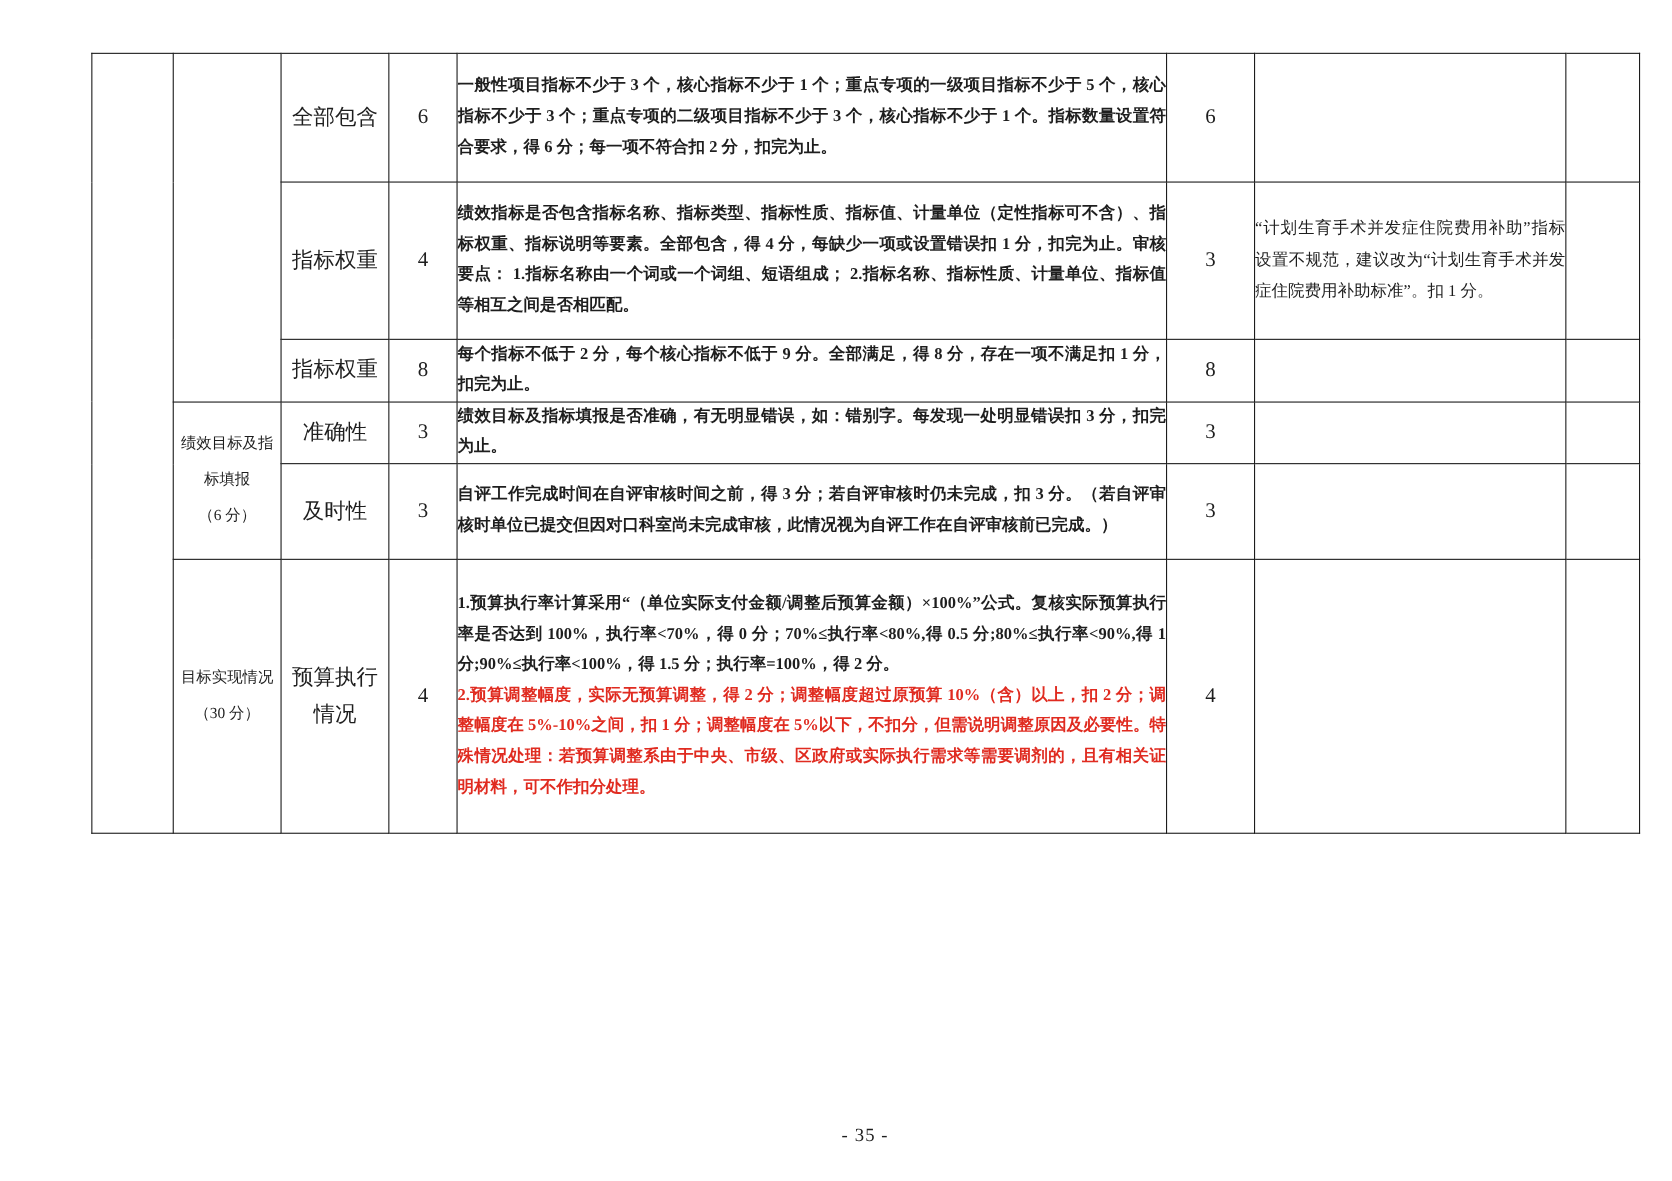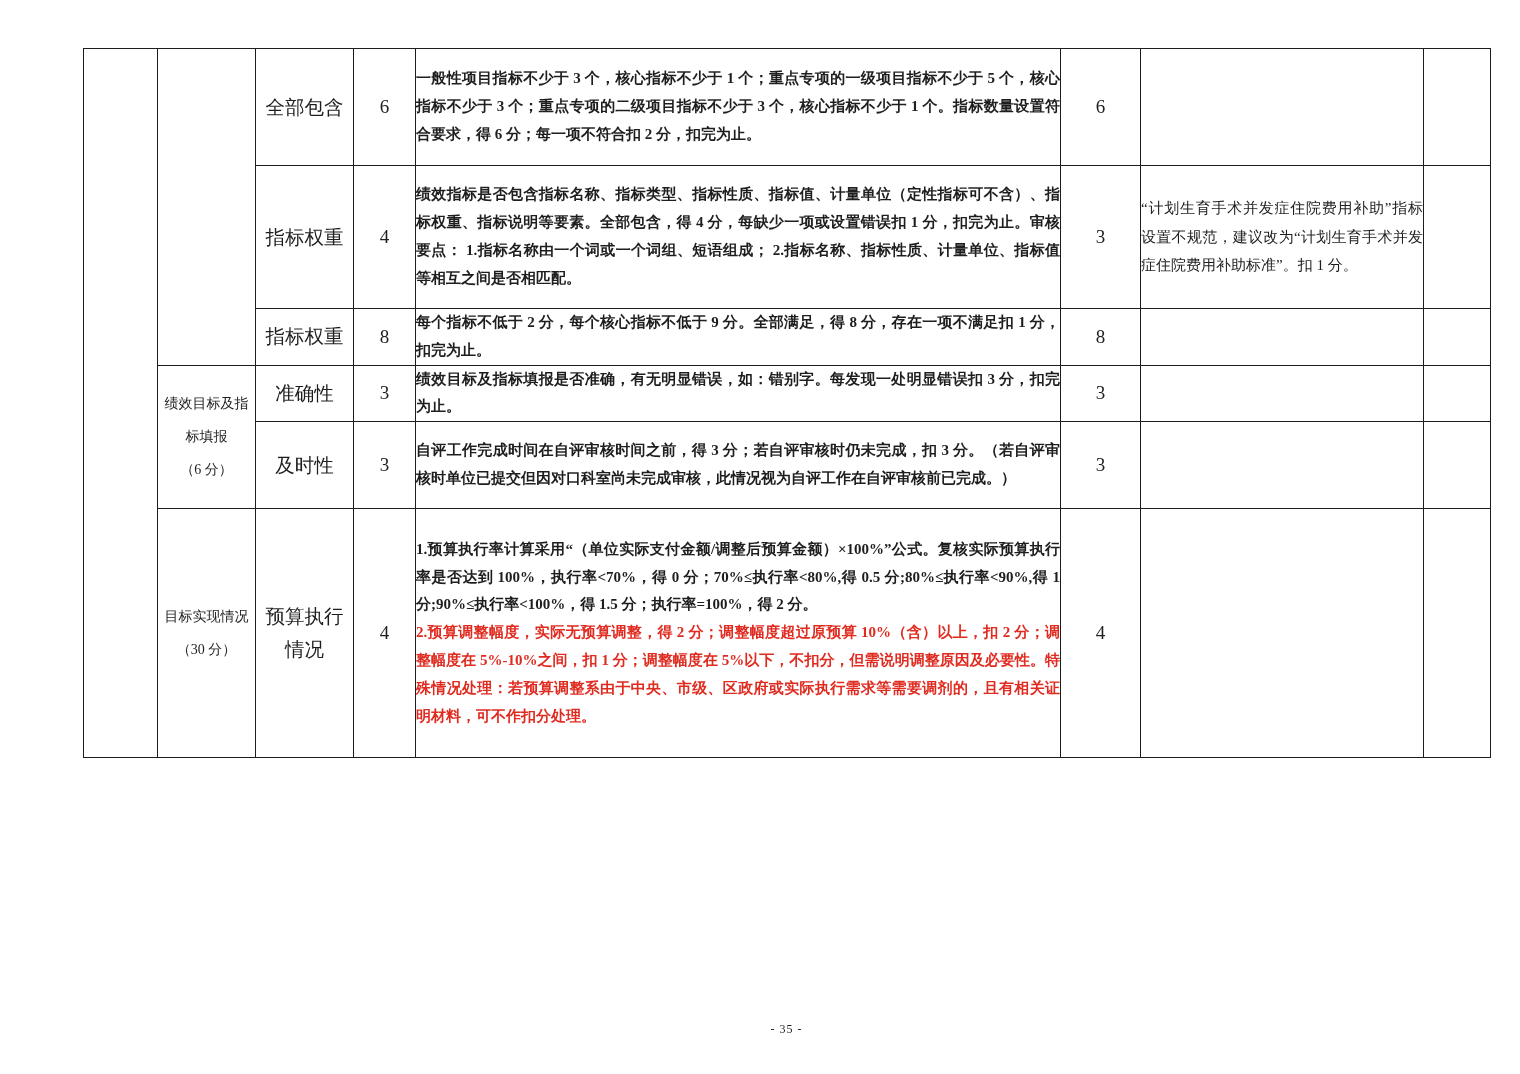--- a/index.html
+++ b/index.html
@@ -32,21 +32,21 @@
   .c-margin  { }
   .c-cat     { text-align:center; font-size:14px; line-height:33px; white-space:pre-line; padding:0 5px; }
   .c-item    { text-align:center; font-size:19.5px; line-height:33px; padding:0 6px; }
   .c-maxscore, .c-score { text-align:center; font-size:19px; }
   .c-desc    { font-size:15px; line-height:27.8px; padding:1px 8px; text-align:justify;font-weight:bold; }
   .c-comment { font-size:15px; line-height:28.6px; padding:2px 10px; text-align:justify; }
   .red-text  { color:var(--red); }
 
   .page-number {
     position:absolute; left:83px; top:1022px; width:1407px;
-    text-align:center; font-size:12px; letter-spacing:1px;
+    text-align:center; font-size:17px; letter-spacing:1px;
   }
 </style>
 </head>
 <body>
 
 <div class="sheet">
 
   <table class="eval">
     <colgroup>
       <col style="width:74px">

